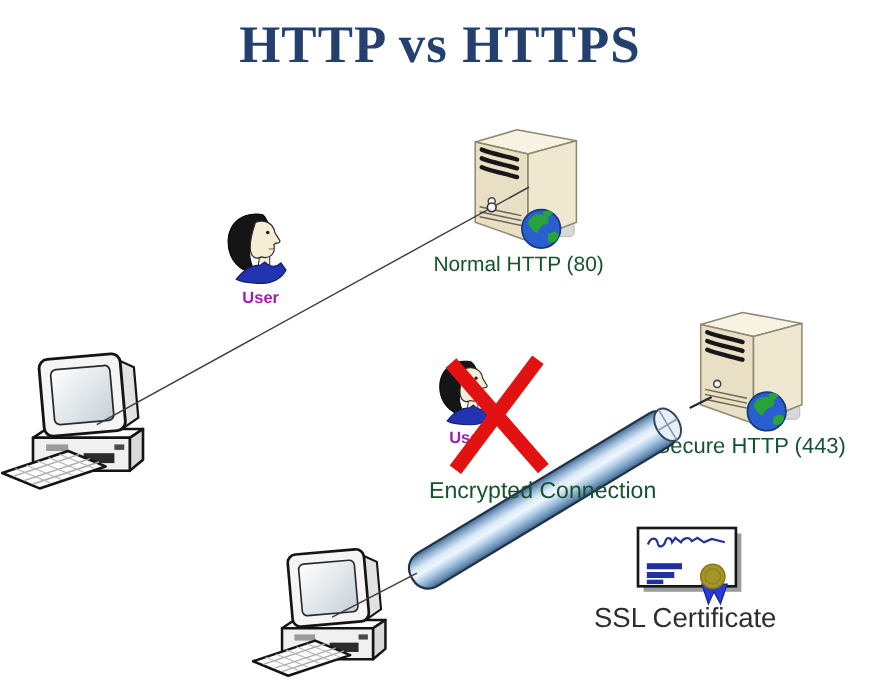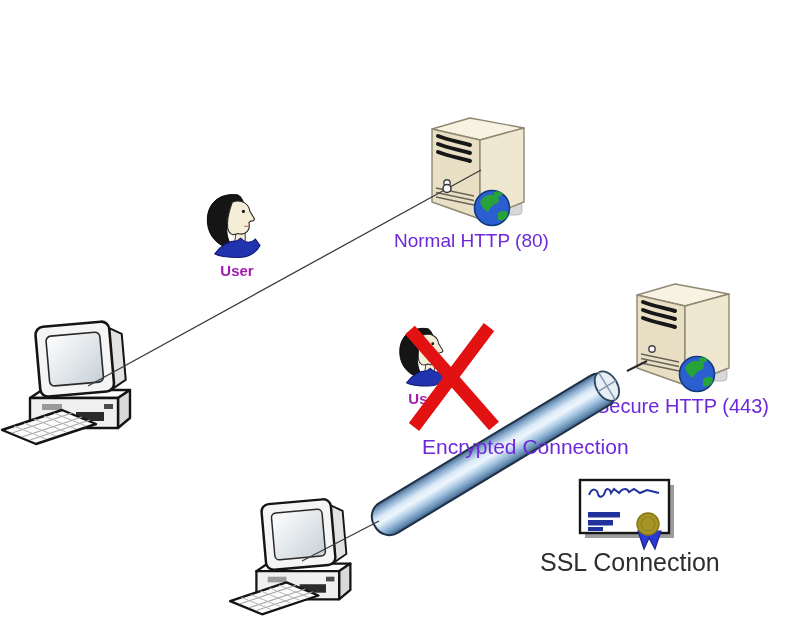--- a/index.html
+++ b/index.html
@@ -1,26 +1,26 @@
 <!DOCTYPE html>
 <html><head>
 <meta charset="utf-8">
 <style>
   html,body{margin:0;padding:0;}
   #canvas{position:relative;width:800px;height:620px;background:#ffffff;overflow:hidden;
           font-family:"Liberation Sans",sans-serif;}
   .abs{position:absolute;}
-  .label{position:absolute;white-space:nowrap;color:#6d28d9;line-height:1;}
+  .label{position:absolute;white-space:nowrap;color:#14532d;line-height:1;}
   #title{position:absolute;left:0;top:13px;width:800px;text-align:center;
          font-family:"Liberation Serif",serif;font-size:48px;font-weight:bold;
          color:#24406e;letter-spacing:1px;}
   .user-label{font-size:15px;font-weight:bold;color:#a21caf;text-align:center;}
   #label-normal{left:394px;top:231px;font-size:19px;}
   #label-secure{left:596px;top:396px;font-size:20px;z-index:1;}
-  #label-encrypted{left:390px;top:436px;font-size:21px;z-index:5;margin-left:32px;}
+  #label-encrypted{left:390px;top:436px;font-size:21px;z-index:5;}
   #label-ssl{left:540px;top:550px;font-size:25px;color:#2e2e2e;z-index:5;}
   #label-user-top{left:202px;top:263px;width:70px;z-index:5;}
   #label-user-blocked{left:394px;top:391px;width:62px;z-index:5;}
   .icon{z-index:2;}
   #tunnel-layer{left:0;top:0;z-index:3;pointer-events:none;}
   #lines-layer{left:0;top:0;z-index:4;pointer-events:none;}
   #red-x{z-index:6;}
 </style>
 </head>
 <body>
@@ -105,20 +105,21 @@
         <rect x="11" y="50" width="15" height="4" fill="#20309c"></rect>
         <g>
           <path d="M61,54 L67,72 L72,61 L78,72 L84,54 Z" fill="#2b3ad4" stroke="#1a2690" stroke-width="1.2"></path>
           <circle cx="71" cy="47" r="11" fill="#a59526" stroke="#857712" stroke-width="1.4"></circle>
           <circle cx="71" cy="47" r="7" fill="none" stroke="#8f7f1a" stroke-width="1.1"></circle>
         </g>
       </symbol>
     </defs>
   </svg>
 
+  <div id="title">HTTP vs HTTPS</div>
 
   <svg class="abs icon" style="left:0px;top:316px" width="140" height="150" viewBox="0 0 140 150">
       <use href="#sym-pc"></use>
     </svg>
 
   <svg class="abs icon" style="left:228px;top:494px" width="132" height="141" viewBox="0 0 140 150">
       <use href="#sym-pc"></use>
     </svg>
 
   <svg class="abs icon" style="left:428px;top:112px" width="100" height="118" viewBox="0 0 100 118">
@@ -160,15 +161,15 @@
 
   <svg id="red-x" class="abs" style="left:404px;top:322px" width="96" height="110" viewBox="0 0 96 110">
     <path d="M6,8 L90,104 M85,5 L10,105" stroke="#e31212" stroke-width="13" stroke-linecap="butt" fill="none"></path>
   </svg>
 
   <div class="label user-label" id="label-user-top">User</div>
   <div class="label user-label" id="label-user-blocked">User</div>
   <div class="label" id="label-normal">Normal HTTP (80)</div>
   <div class="label" id="label-secure">Secure HTTP (443)</div>
   <div class="label" id="label-encrypted">Encrypted Connection</div>
-  <div class="label" id="label-ssl">SSL Connection</div>
+  <div class="label" id="label-ssl">SSL Certificate</div>
 
 </div>
 
 </body></html>

